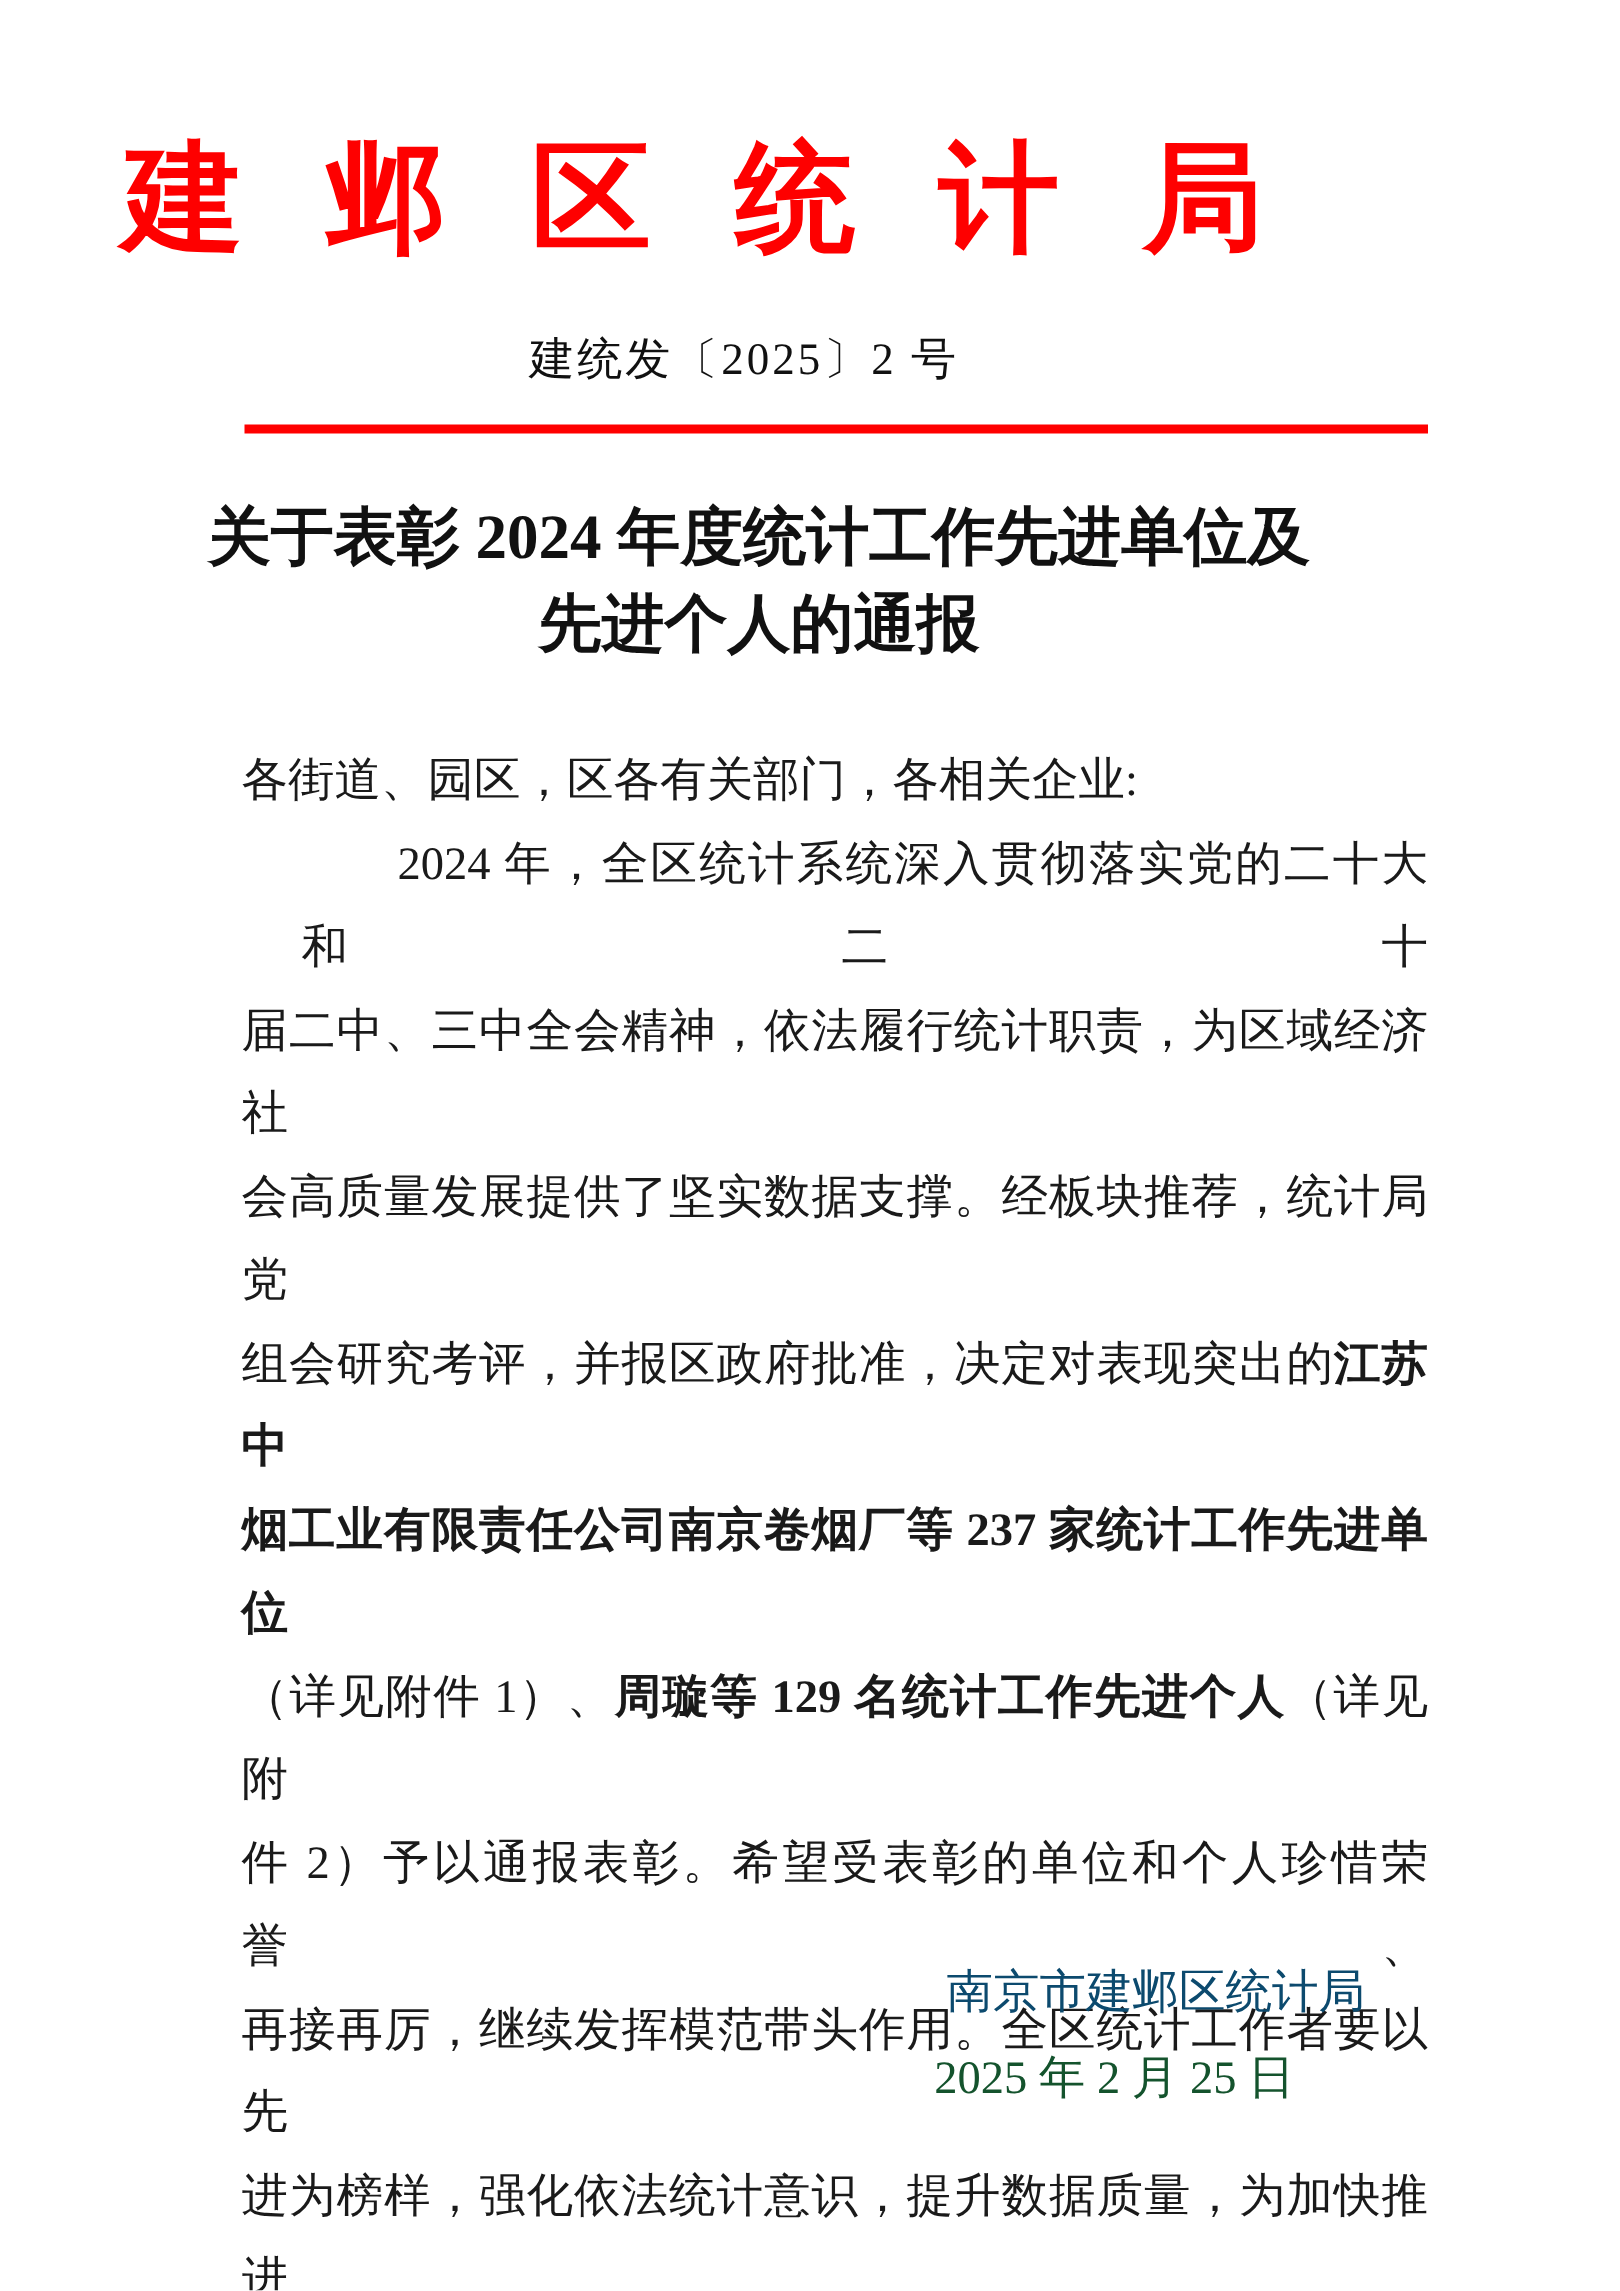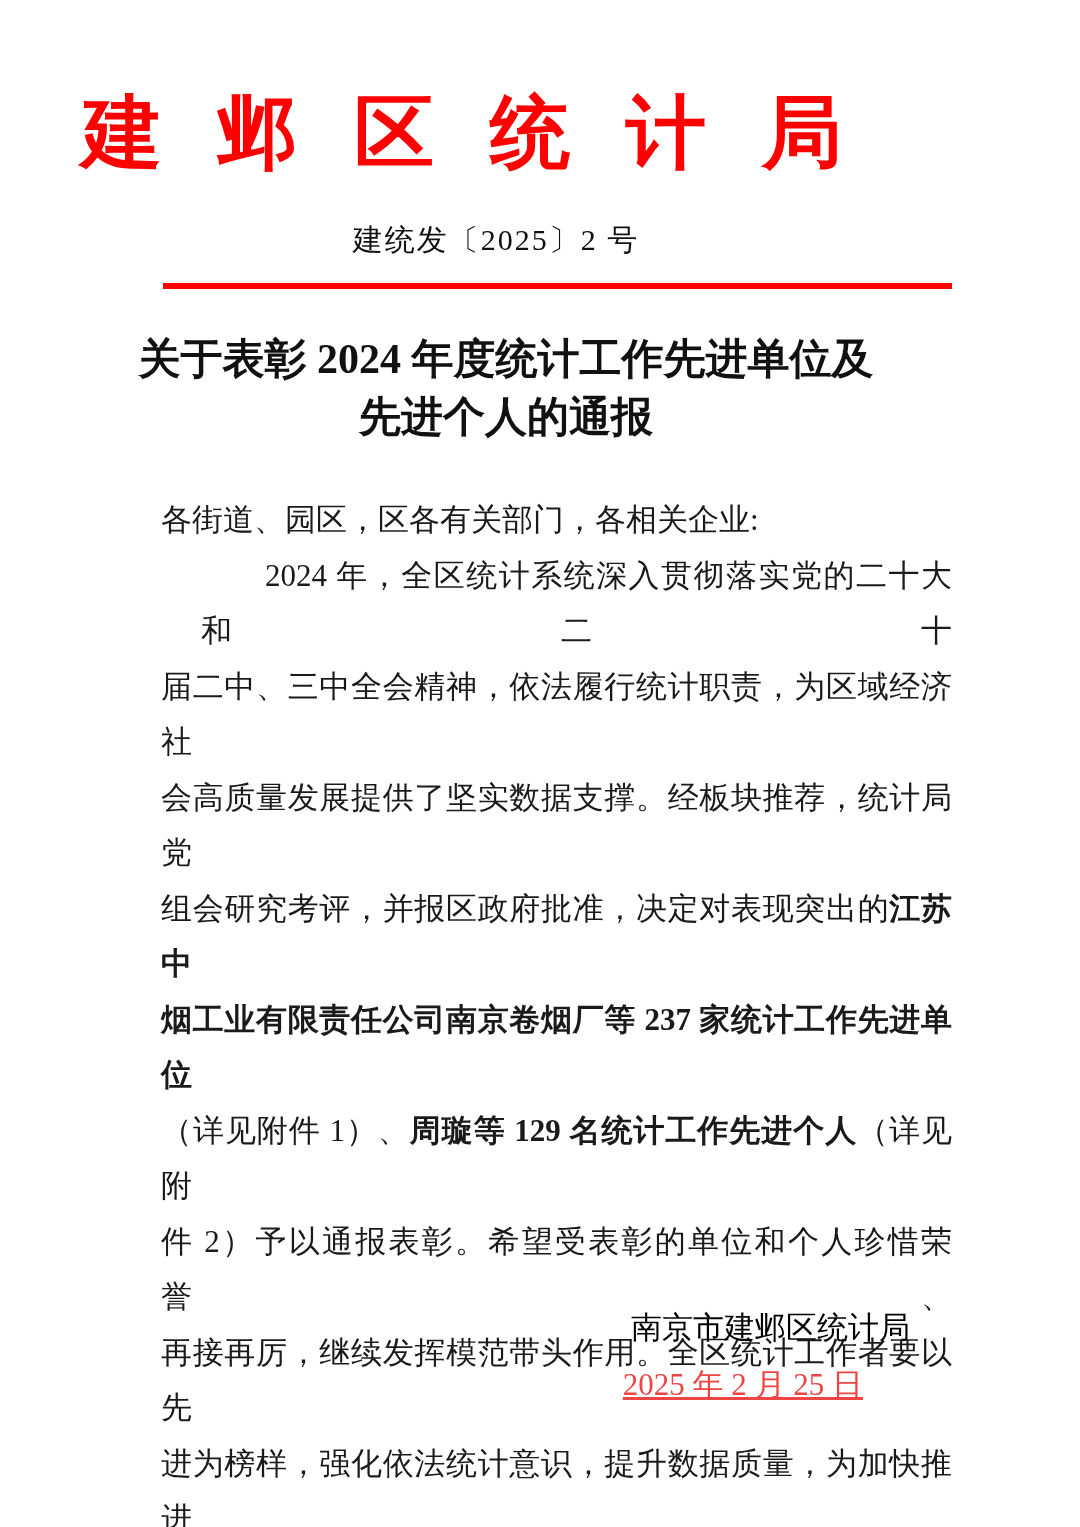--- a/index.html
+++ b/index.html
@@ -59,27 +59,27 @@
   .bline.indent{ text-indent:64px;margin-left:40px; }
   .seg{ }
   .seg.bold{ font-weight:700; }
   .attachments{
     position:absolute;top:1192px;left:161px;width:791px;
     font-size:31px;line-height:57px;color:#1a1a1a;
   }
   .attach-line2{ padding-left:57px; }
   .signature{
     position:absolute;top:1305px;right:170px;
-    font-size:31px;line-height:45px;color:#000000;
+    font-size:31px;line-height:45px;color:#0c4a6e;
     text-align:right;white-space:nowrap;
   }
   .sign-date{
     position:absolute;top:1362px;right:217px;
-    font-size:31px;line-height:45px;color:#ef4444;
-    text-align:right;white-space:nowrap;text-decoration:underline;
+    font-size:31px;line-height:45px;color:#14532d;
+    text-align:right;white-space:nowrap;
   }
 </style>
 </head>
 <body>
 
 <div class="page">
 
   <div class="agency">建邺区统计局</div>
 
   <div class="doc-number">建统发〔2025〕2 号</div>

